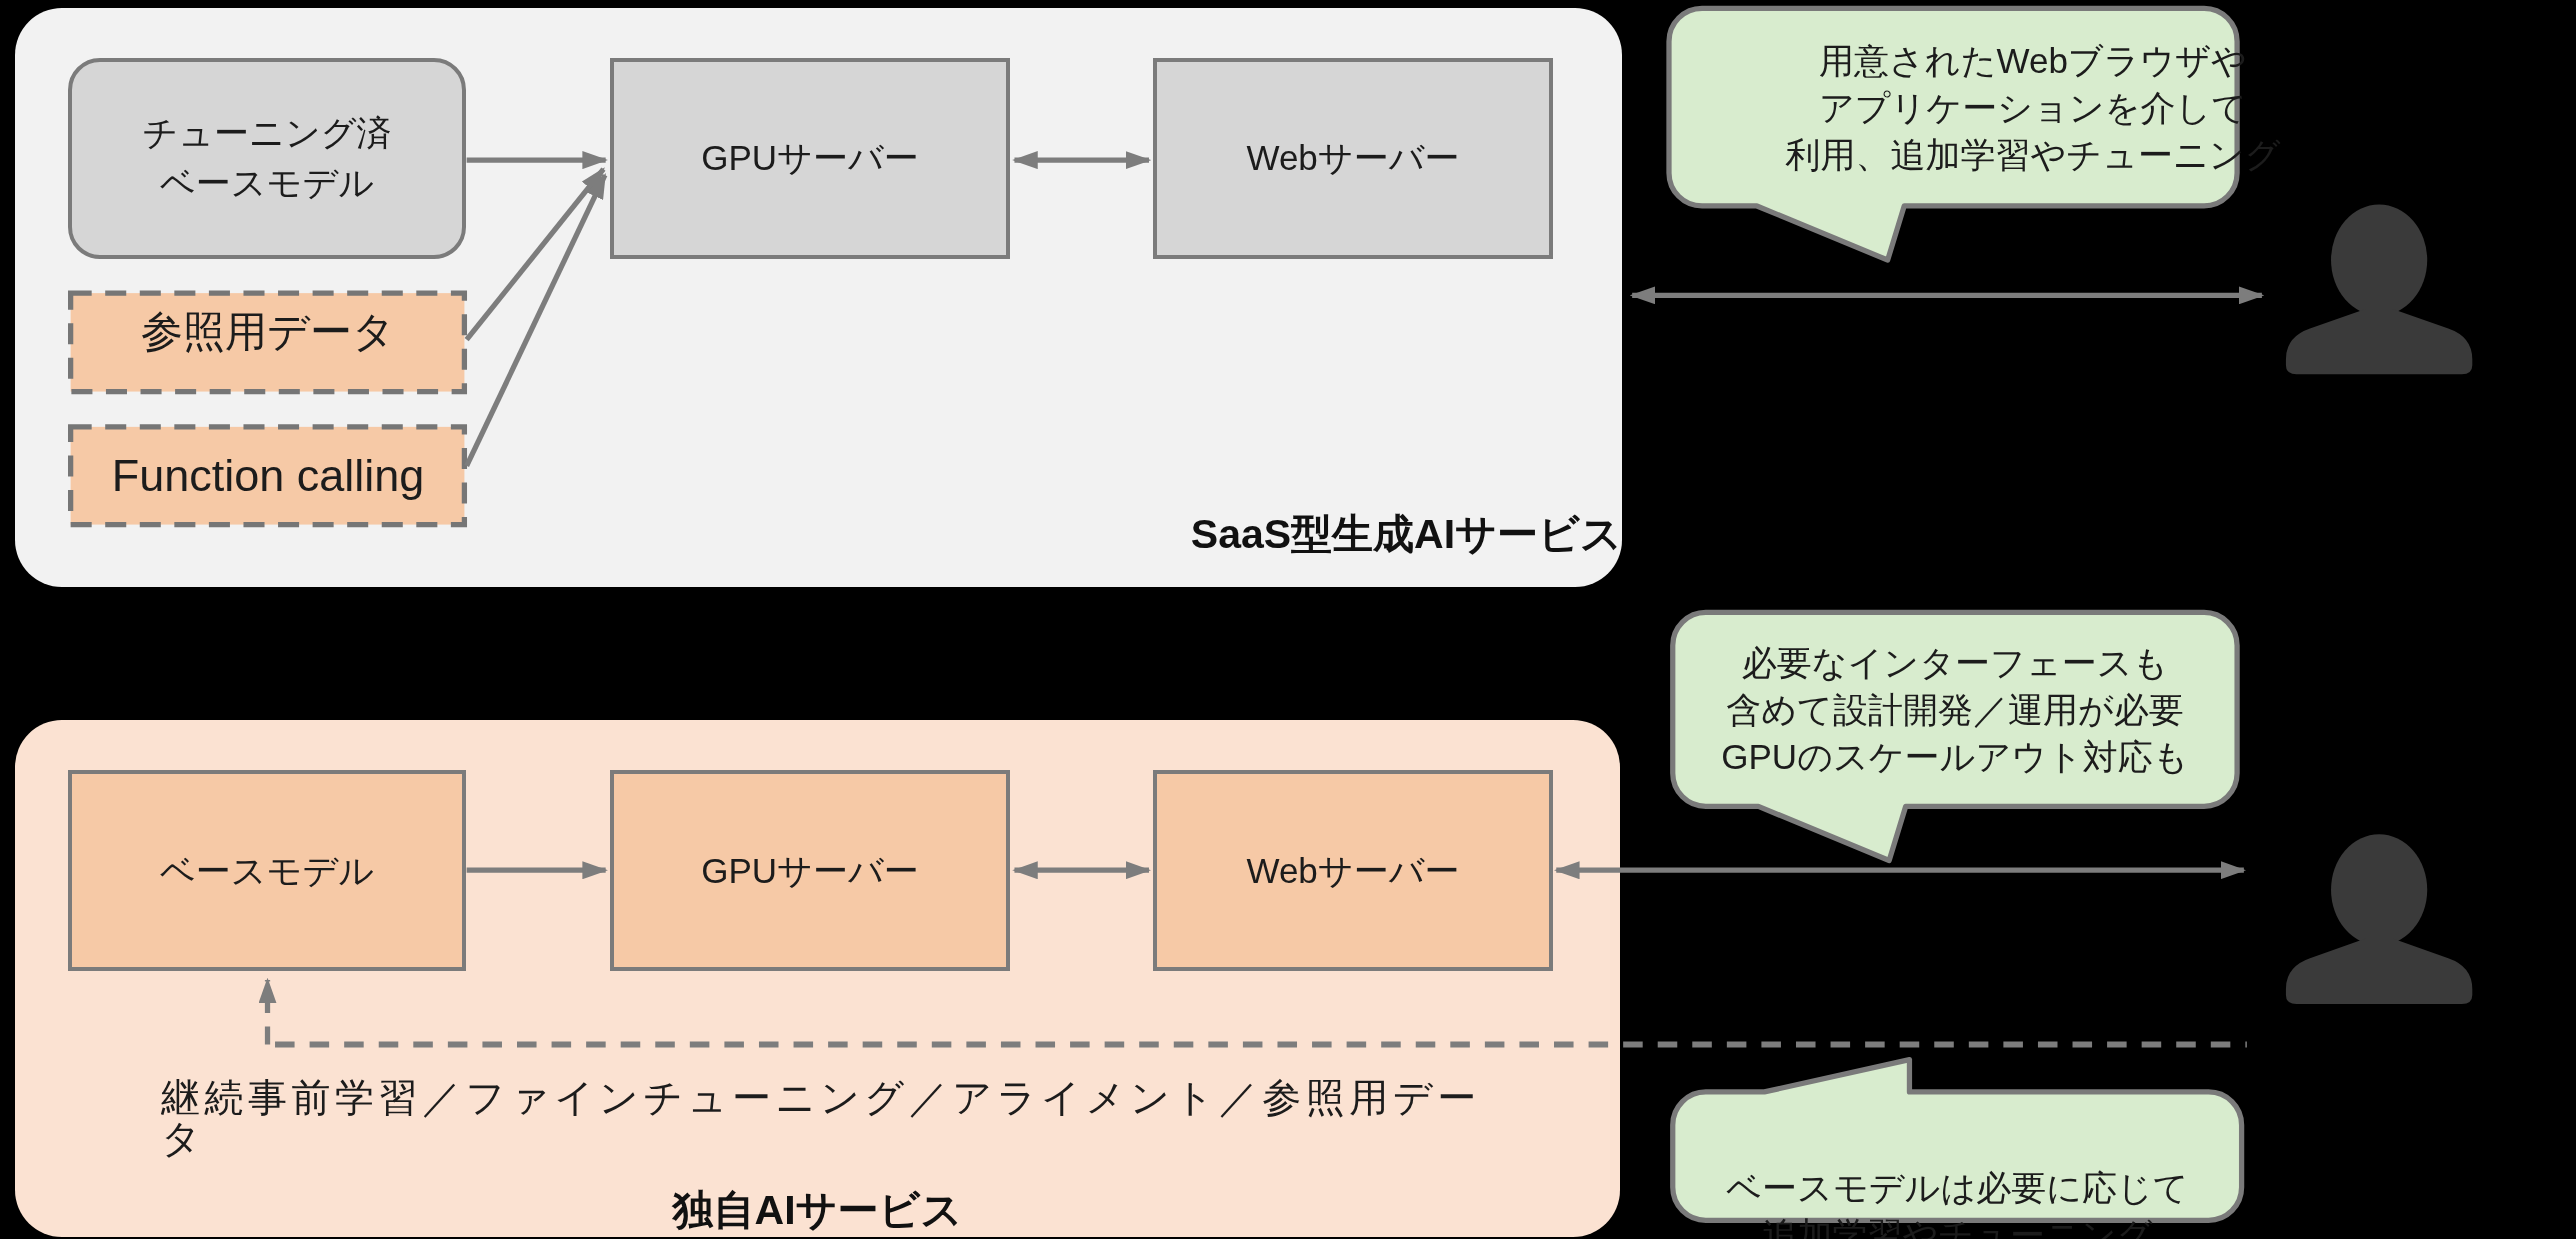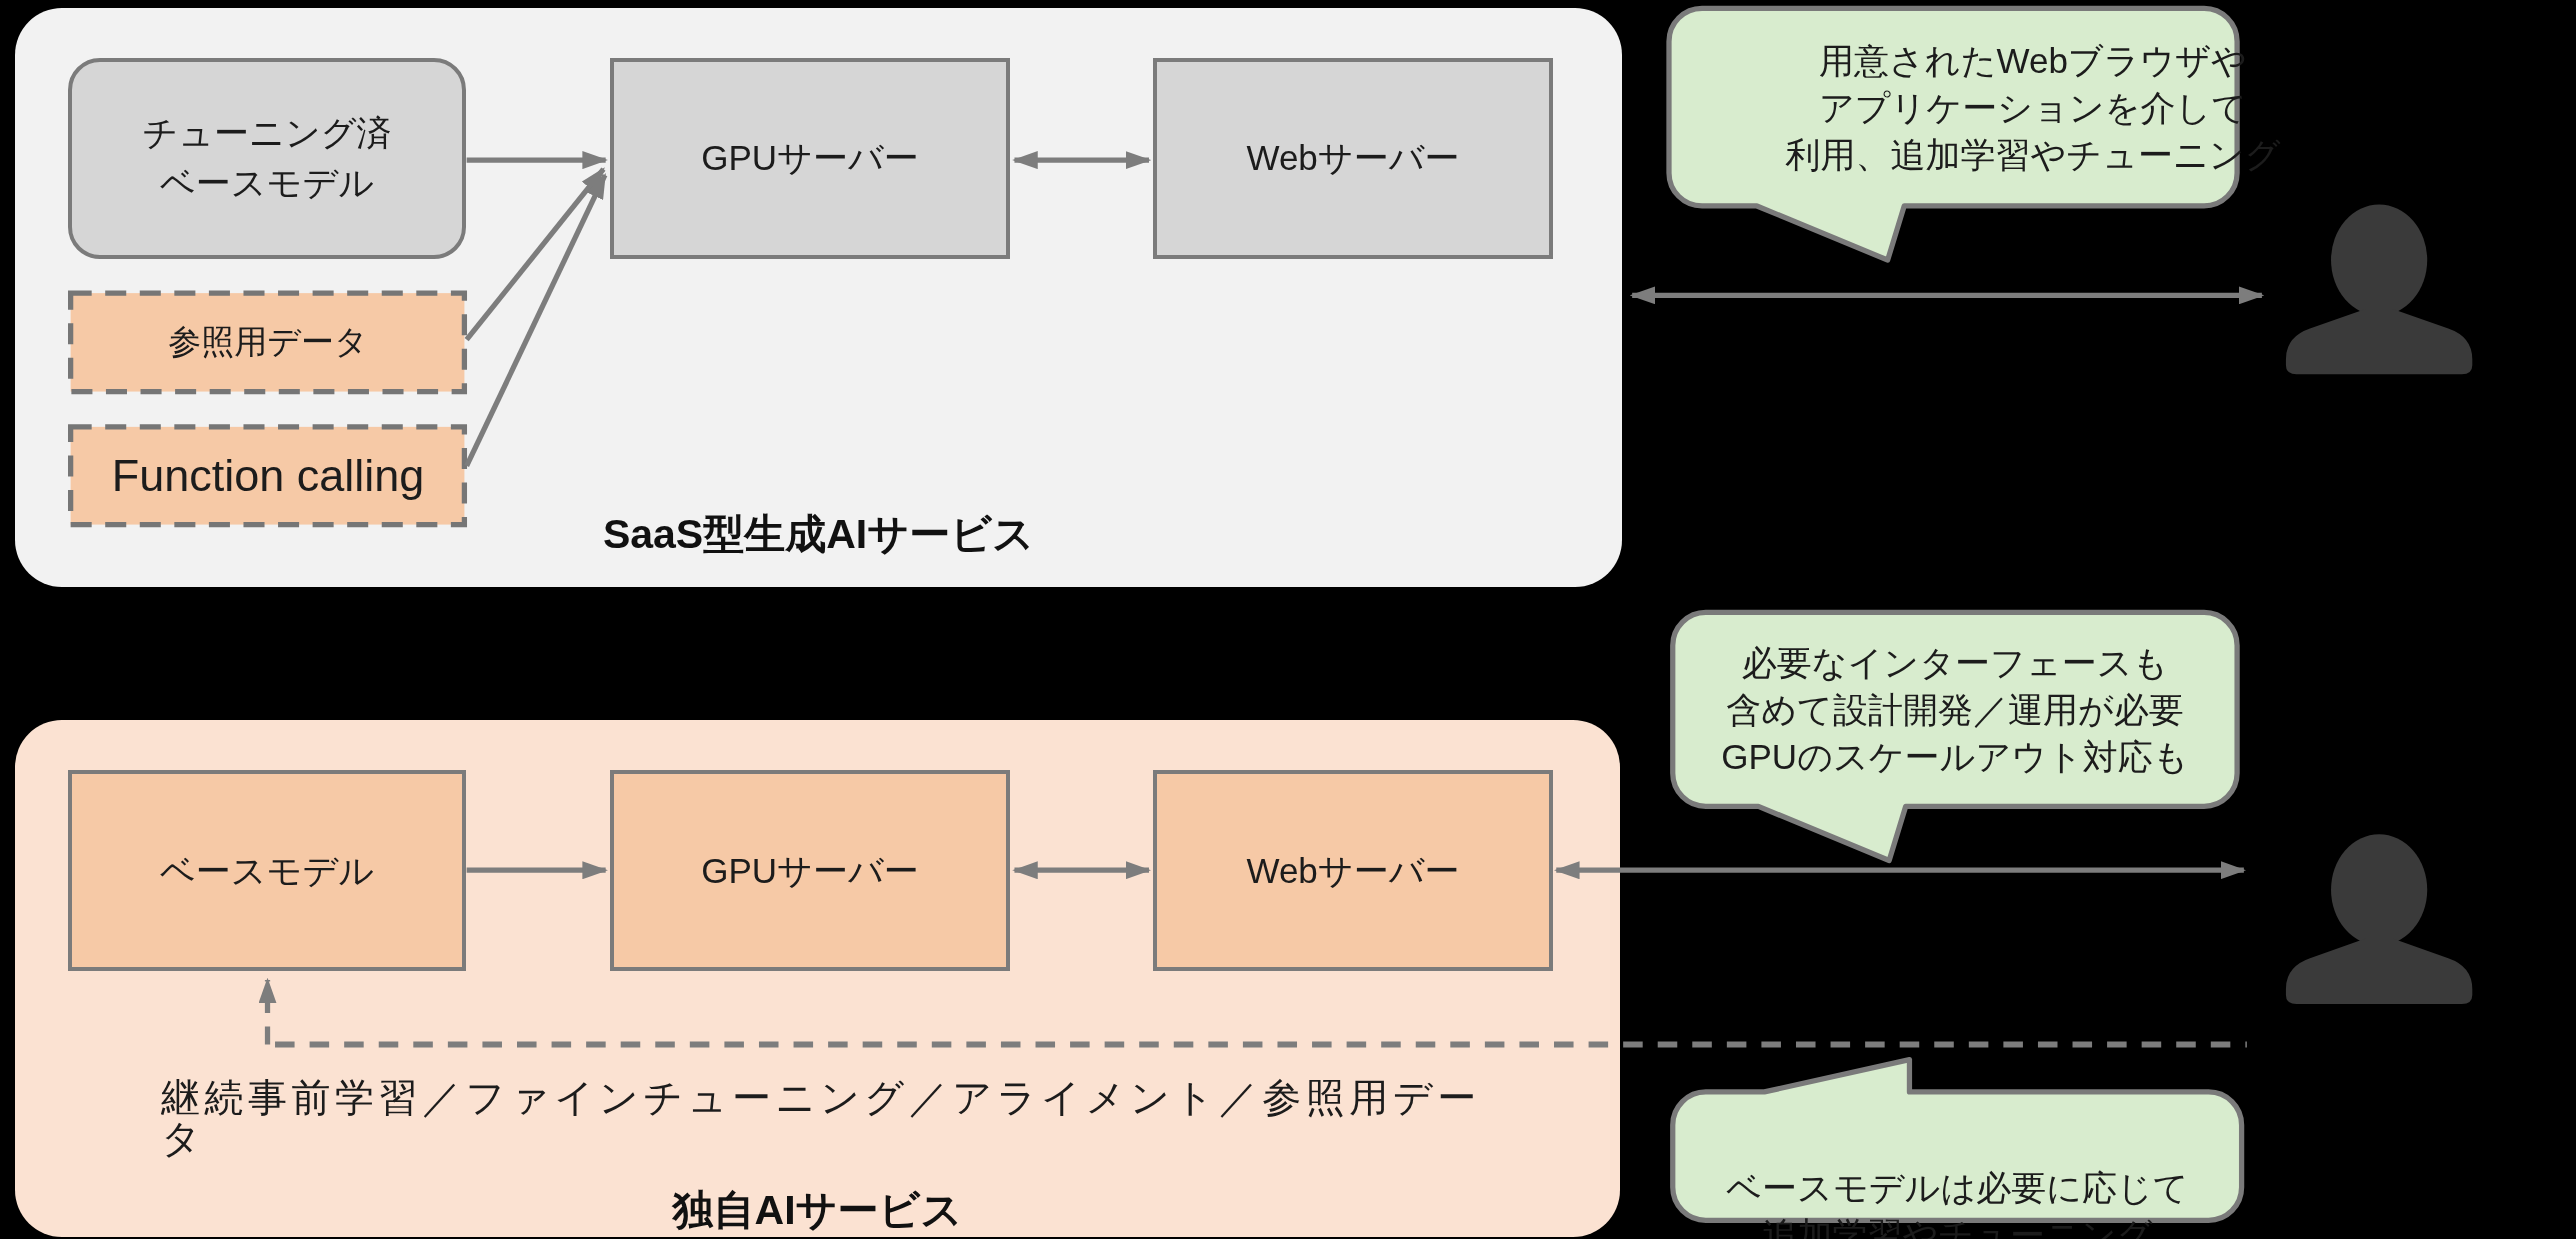--- a/index.html
+++ b/index.html
@@ -3,36 +3,36 @@
 <meta charset="utf-8">
 <style>
   html,body{margin:0;padding:0;background:#000;}
   #stage{position:relative;width:2576px;height:1240px;background:#000;overflow:hidden;
          font-family:"Liberation Sans","DejaVu Sans",sans-serif;color:#1c1c1c;}
   .panel{position:absolute;border-radius:47px;z-index:1;}
   #saas-panel{left:15px;top:7.5px;width:1607px;height:579px;background:#f2f2f2;}
   #own-panel{left:15px;top:720px;width:1605px;height:517px;background:#fbe2d2;}
   .section-label{position:absolute;left:0;width:100%;text-align:center;
                  font-weight:bold;font-size:41px;line-height:48px;color:#111;}
-  #saas-label{top:502px;}
+  #saas-label{top:502px;text-align:right;}
   #own-label{top:442px;margin-top:24px;}
   .box{position:absolute;box-sizing:border-box;border:4.5px solid #7b7b7b;
        display:flex;flex-direction:column;align-items:center;justify-content:center;
        font-size:35px;line-height:50px;text-align:center;z-index:1;}
   .box.gray{background:#d6d6d6;}
   .box.peach{background:#f6c9a6;}
   #tuned-box{left:53px;top:50px;width:398px;height:201px;border-radius:32px;}   
   #gpu1-box{left:595px;top:50px;width:400px;height:201px;}
   #web1-box{left:1138px;top:50px;width:400px;height:201px;}
   #base-box{left:53px;top:50px;width:398px;height:201px;}
   #gpu2-box{left:595px;top:50px;width:400px;height:201px;}
   #web2-box{left:1138px;top:50px;width:400px;height:201px;}
   #overlay{position:absolute;left:0;top:0;z-index:2;pointer-events:none;}
   .txt{position:absolute;z-index:3;text-align:center;}
-  #ref-text{left:71px;top:293px;width:394px;height:98px;font-size:33px;
+  #ref-text{left:71px;top:283px;width:394px;height:98px;font-size:42px;
             display:flex;align-items:center;justify-content:center;}
   #func-text{left:71px;top:427px;width:394px;height:98px;font-size:45px;
              display:flex;align-items:center;justify-content:center;}
   .bubble-text{font-size:35px;line-height:47px;color:#1c1c1c;}
   #bubble1-text{left:1749px;top:37px;width:568px;}
   #bubble2-text{left:1673px;top:639px;width:564px;}
   #bubble3-text{left:1673px;top:1164px;width:569px;}
   #training-note{left:161px;top:1077px;width:1353px;text-align:left;
                  font-size:39px;line-height:41px;letter-spacing:4.5px;}
 </style>

